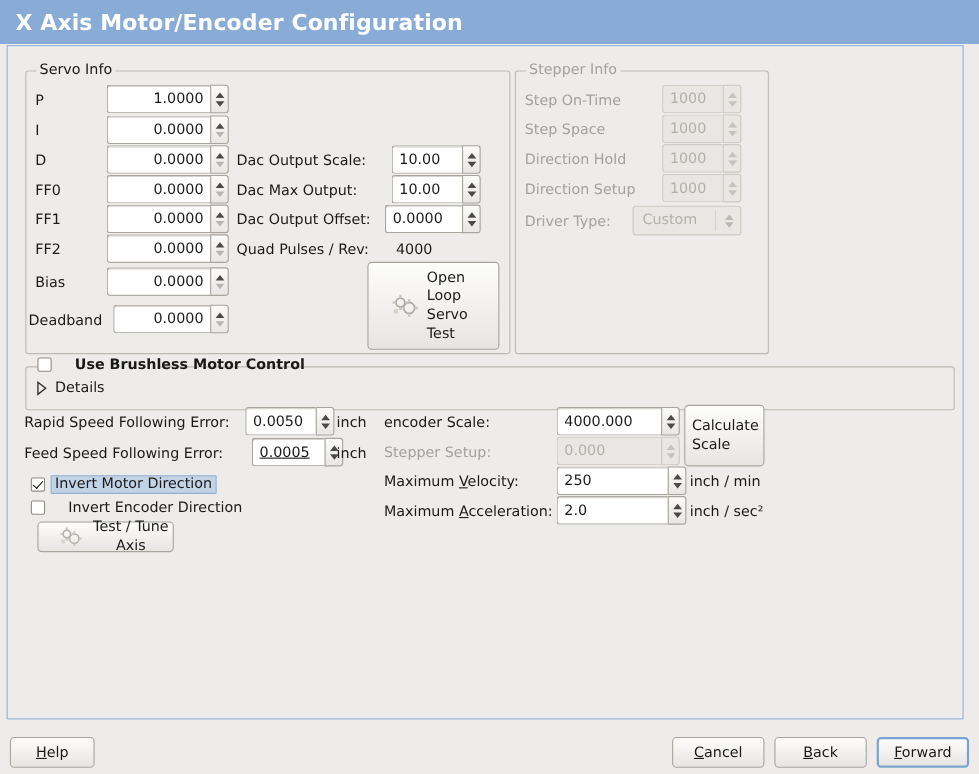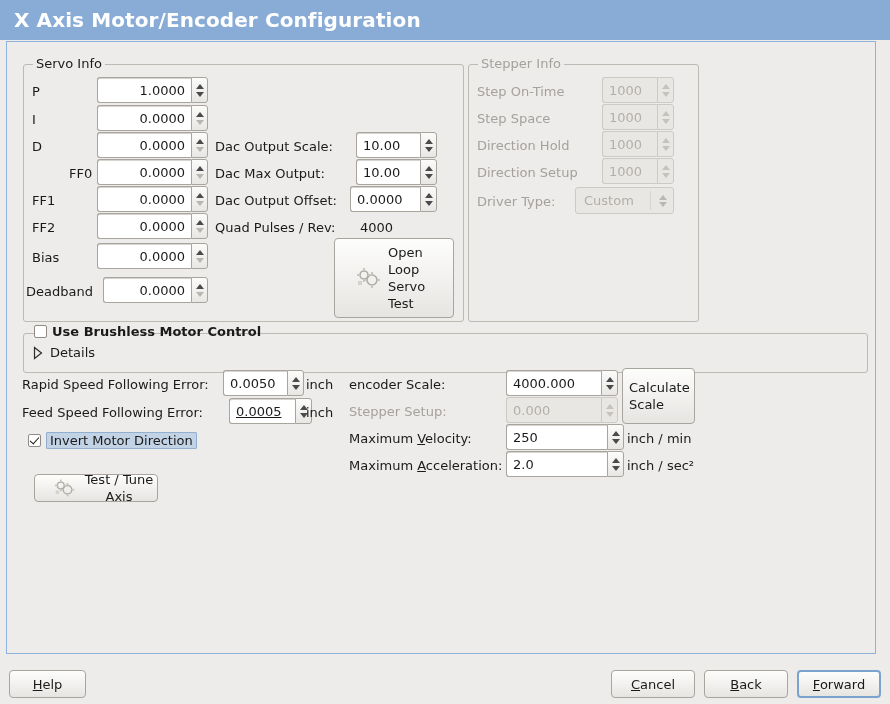--- a/index.html
+++ b/index.html
@@ -169,21 +169,21 @@
     position: relative;
   }
   .chk .box.checked::after {
     content: "";
     position: absolute; left: 3px; top: 0px;
     width: 4px; height: 8px;
     border: solid #1a1a1a;
     border-width: 0 1.8px 1.8px 0;
     transform: rotate(42deg);
   }
-  .chk .txt { margin-left: 5px; font-size: 13px; white-space: nowrap; }
+  .chk .txt { margin-left: 21px; font-size: 13px; white-space: nowrap; }
   .chk .txt.bold { font-weight: bold; }
   .chk .txt.focused {
     background: #c3d3e6;
     border: 1px solid #93afd0;
     padding: 0 3px;
     margin-left: 5px;
     border-radius: 1px;
   }
 
   
@@ -218,21 +218,21 @@
 
   <div class="content-panel">
 
     <div class="groupframe" style="left:16px; top:22px; width:441px; height:258px;">
       <div class="legend">Servo Info</div>
     </div>
 
     <div class="lbl" style="left:25px; top:42px;">P</div>
     <div class="lbl" style="left:25px; top:70px;">I</div>
     <div class="lbl" style="left:25px; top:97px;">D</div>
-    <div class="lbl" style="left:25px; top:124px;margin-left:37px;">FF0</div>
+    <div class="lbl" style="left:25px; top:124px;">FF0</div>
     <div class="lbl" style="left:25px; top:151px;">FF1</div>
     <div class="lbl" style="left:25px; top:178px;">FF2</div>
     <div class="lbl" style="left:25px; top:208px;">Bias</div>
     <div class="lbl" style="left:19px; top:242px;">Deadband</div>
 
     <div class="spin" style="left:90px; top:35px; width:111px;">
       <div class="entry right">1.0000</div>
       <div class="btns">
           <span class="arw up"></span>
           <span class="arw dn"></span>
@@ -430,20 +430,24 @@
           <span class="arw up"></span>
           <span class="arw dn"></span>
         </div>
     </div>
     <div class="lbl" style="left:299px; top:363px;">inch</div>
 
     <div class="chk" style="left:21px; top:390px;">
       <span class="box checked"></span>
       <span class="txt focused">Invert Motor Direction</span>
     </div>
+    <div class="chk" style="left:21px; top:412px;">
+      <span class="box"></span>
+      <span class="txt">Invert Encoder Direction</span>
+    </div>
 
     <div class="btn iconbtn" style="left:27px; top:432px; width:124px; height:28px;">
       <span class="gears" style="width:22px; height:20px;">
         <svg width="22" height="20" viewBox="0 0 26 22">
           <g fill="none" stroke="#b0aca6" stroke-width="1.6">
             <circle cx="8" cy="8" r="4"></circle>
             <circle cx="16" cy="13" r="5"></circle>
           </g>
           <g fill="#c9c5bf">
             <rect x="7" y="1" width="2" height="3"></rect>

